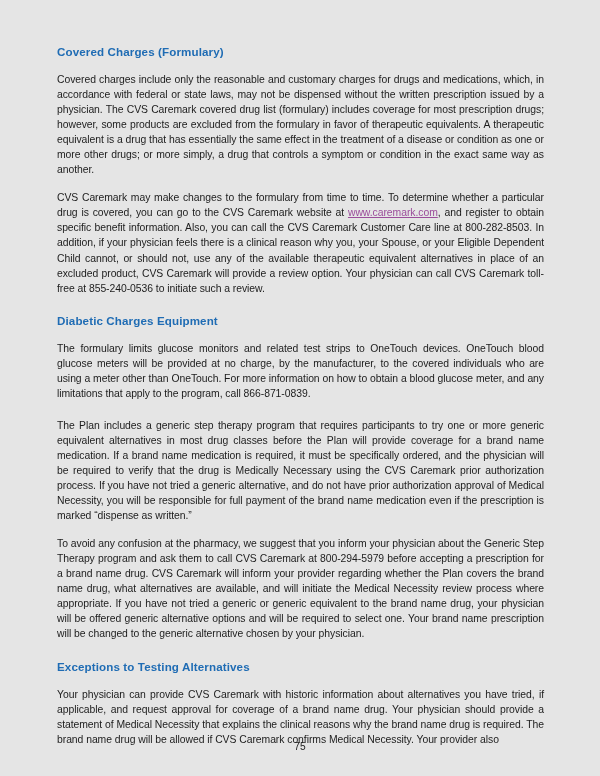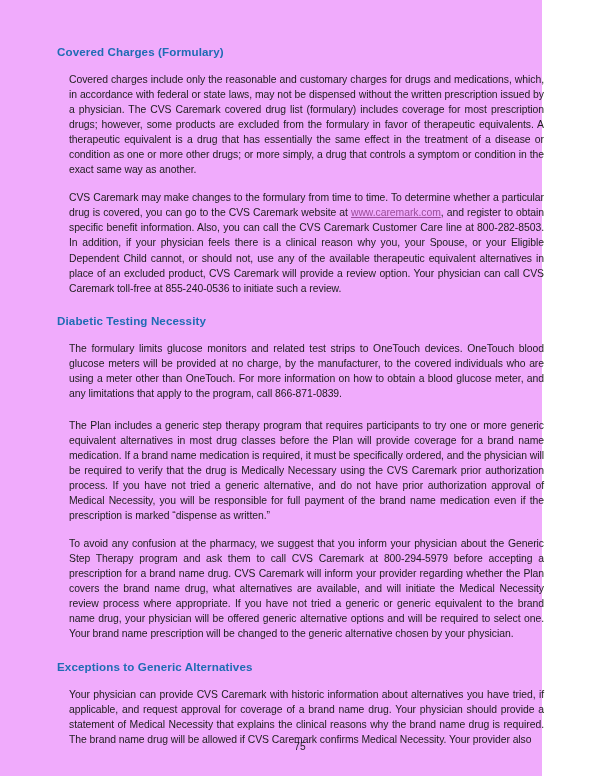--- a/index.html
+++ b/index.html
@@ -12,23 +12,23 @@
     height: 776px;
     font-family: "Liberation Sans", sans-serif;
     color: #1a1a1a;
     position: relative;
     overflow: hidden;
   }
   .page {
     position: absolute;
     left: 0;
     top: 0;
-    width: 542px;
+    width: 600px;
     height: 776px;
-    background: #f0abfc;
+    background: #e5e5e5;
     box-sizing: border-box;
   }
   .content {
     position: absolute;
     left: 57px;
     top: 44px;
     width: 487px;
   }
   h2.section-heading {
     font-size: 11.6px;
@@ -37,21 +37,21 @@
     color: #1f6cb4;
     margin: 0 0 13px 0;
     letter-spacing: 0.01em;
   }
   .section + .section {
     margin-top: 17px;
   }
   p.body-text {
     font-size: 10.4px;
     line-height: 15.05px;
-    margin: 0 0 13px 12px;
+    margin: 0 0 13px 0;
     text-align: justify;
     color: #1c1c1c;
     letter-spacing: -0.005em;
   }
   p.body-text:last-child {
     margin-bottom: 0;
   }
   a.inline-link {
     color: #9b4d9b;
   }
@@ -71,30 +71,30 @@
 <div class="page">
   <div class="content">
 
     <div class="section">
       <h2 class="section-heading">Covered Charges (Formulary)</h2>
       <p class="body-text">Covered charges include only the reasonable and customary charges for drugs and medications, which, in accordance with federal or state laws, may not be dispensed without the written prescription issued by a physician. The CVS Caremark covered drug list (formulary) includes coverage for most prescription drugs; however, some products are excluded from the formulary in favor of therapeutic equivalents. A therapeutic equivalent is a drug that has essentially the same effect in the treatment of a disease or condition as one or more other drugs; or more simply, a drug that controls a symptom or condition in the exact same way as another.</p>
       <p class="body-text"><span>CVS Caremark may make changes to the formulary from time to time. To determine whether a particular drug is covered, you can go to the CVS Caremark website at </span><a class="inline-link" href="#">www.caremark.com</a><span>, and register to obtain specific benefit information. Also, you can call the CVS Caremark Customer Care line at 800-282-8503. In addition, if your physician feels there is a clinical reason why you, your Spouse, or your Eligible Dependent Child cannot, or should not, use any of the available therapeutic equivalent alternatives in place of an excluded product, CVS Caremark will provide a review option. Your physician can call CVS Caremark toll-free at 855-240-0536 to initiate such a review.</span></p>
     </div>
 
     <div class="section">
-      <h2 class="section-heading">Diabetic Testing Necessity</h2>
+      <h2 class="section-heading">Diabetic Charges Equipment</h2>
       <p class="body-text">The formulary limits glucose monitors and related test strips to OneTouch devices. OneTouch blood glucose meters will be provided at no charge, by the manufacturer, to the covered individuals who are using a meter other than OneTouch. For more information on how to obtain a blood glucose meter, and any limitations that apply to the program, call 866-871-0839.</p>
     </div>
 
     <div class="section">
       <p class="body-text">The Plan includes a generic step therapy program that requires participants to try one or more generic equivalent alternatives in most drug classes before the Plan will provide coverage for a brand name medication. If a brand name medication is required, it must be specifically ordered, and the physician will be required to verify that the drug is Medically Necessary using the CVS Caremark prior authorization process. If you have not tried a generic alternative, and do not have prior authorization approval of Medical Necessity, you will be responsible for full payment of the brand name medication even if the prescription is marked “dispense as written.”</p>
       <p class="body-text">To avoid any confusion at the pharmacy, we suggest that you inform your physician about the Generic Step Therapy program and ask them to call CVS Caremark at 800-294-5979 before accepting a prescription for a brand name drug. CVS Caremark will inform your provider regarding whether the Plan covers the brand name drug, what alternatives are available, and will initiate the Medical Necessity review process where appropriate. If you have not tried a generic or generic equivalent to the brand name drug, your physician will be offered generic alternative options and will be required to select one. Your brand name prescription will be changed to the generic alternative chosen by your physician.</p>
     </div>
 
     <div class="section">
-      <h2 class="section-heading">Exceptions to Generic Alternatives</h2>
+      <h2 class="section-heading">Exceptions to Testing Alternatives</h2>
       <p class="body-text">Your physician can provide CVS Caremark with historic information about alternatives you have tried, if applicable, and request approval for coverage of a brand name drug. Your physician should provide a statement of Medical Necessity that explains the clinical reasons why the brand name drug is required. The brand name drug will be allowed if CVS Caremark confirms Medical Necessity. Your provider also</p>
     </div>
 
   </div>
 
   <div class="page-number">75</div>
 </div>
 
 </body></html>

